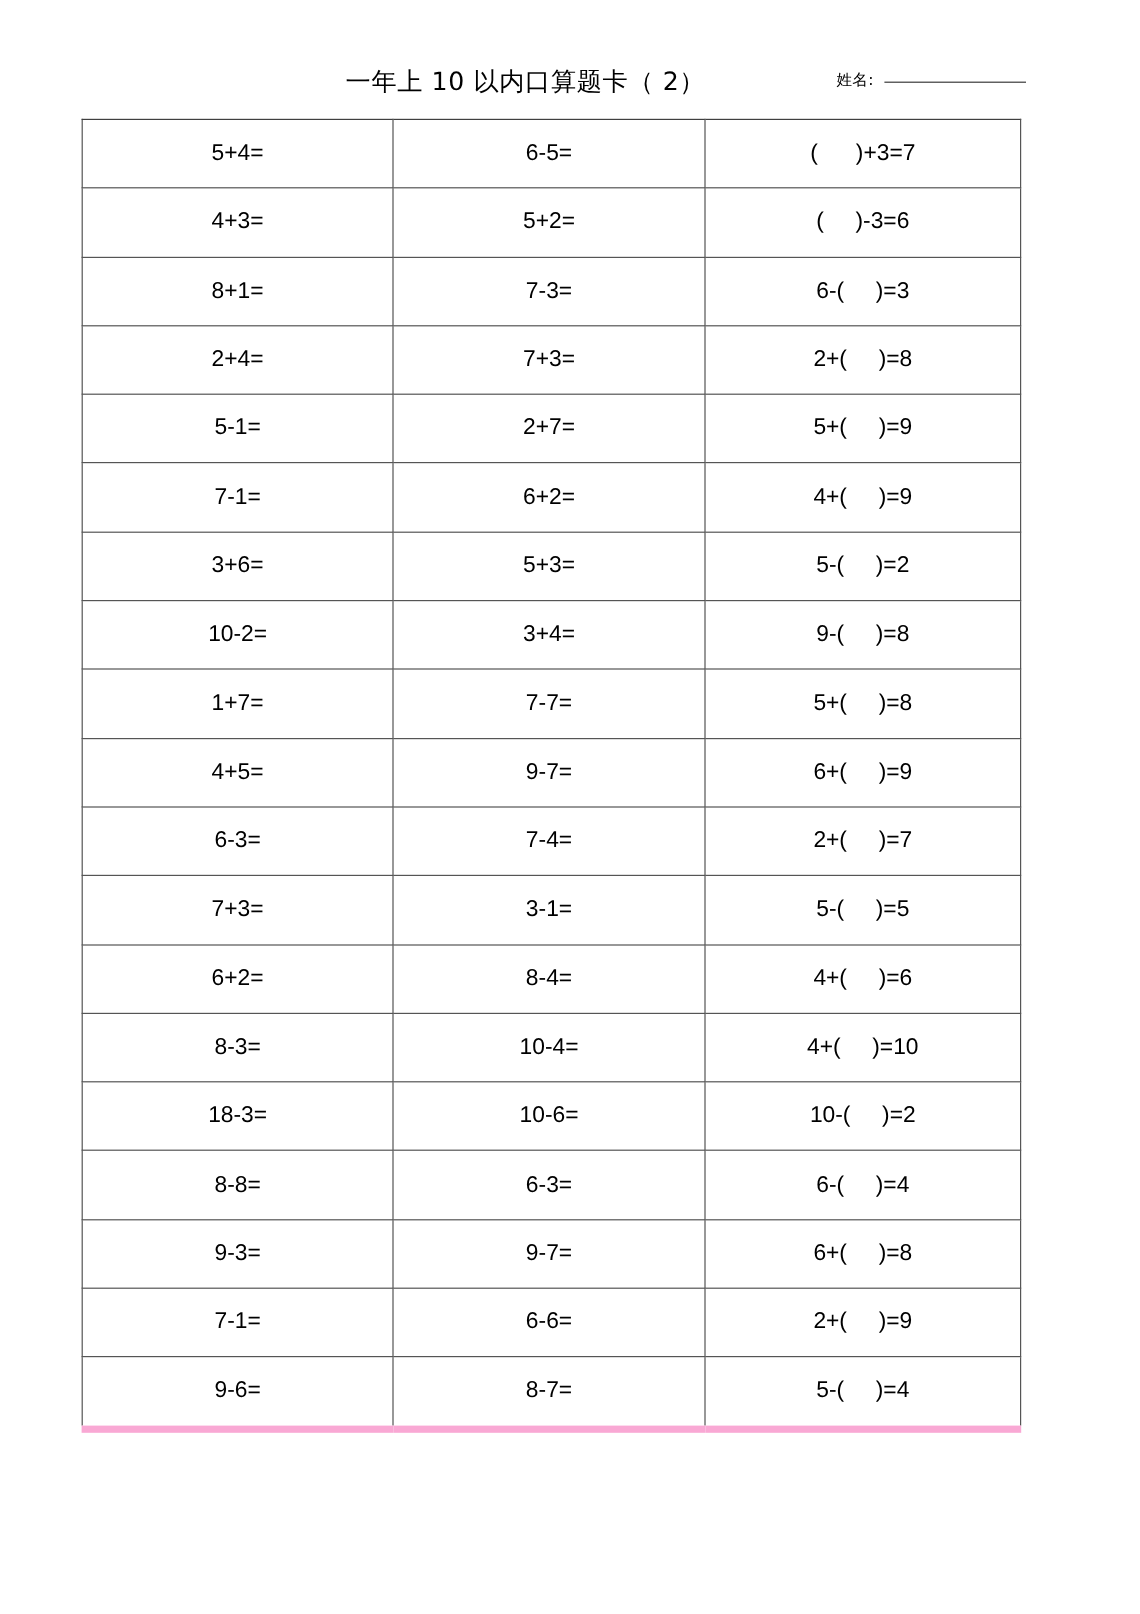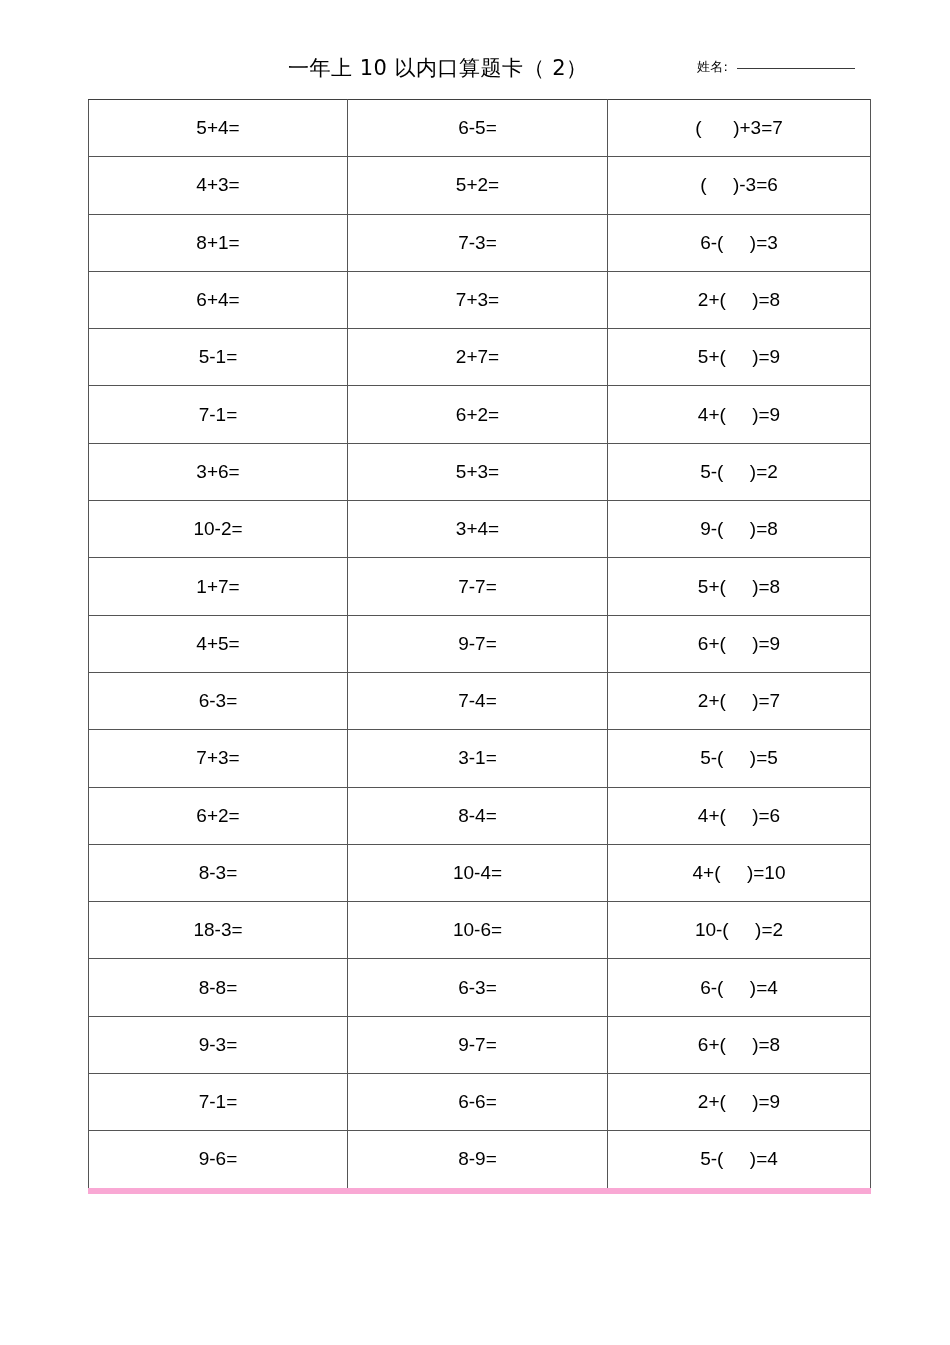--- a/index.html
+++ b/index.html
@@ -54,21 +54,21 @@
     margin-left: 9px;
     border-bottom: 1px solid #3a3a3a;
     height: 1px;
     position: relative;
     top: -2px;
   }
 
   
   .sheet {
     position: absolute;
-    left: 88px;
+    left: 68px;
     top: 99px;
     width: 782px;
     border-collapse: collapse;
     table-layout: fixed;
   }
   .sheet col.c1 { width: 259px; }
   .sheet col.c2 { width: 260px; }
   .sheet col.c3 { width: 263px; }
 
   .sheet td {
@@ -113,21 +113,21 @@
         <td>4+3=</td>
         <td>5+2=</td>
         <td>(     )-3=6</td>
       </tr>
       <tr>
         <td>8+1=</td>
         <td>7-3=</td>
         <td>6-(     )=3</td>
       </tr>
       <tr>
-        <td>6+4=</td>
+        <td>2+4=</td>
         <td>7+3=</td>
         <td>2+(     )=8</td>
       </tr>
       <tr>
         <td>5-1=</td>
         <td>2+7=</td>
         <td>5+(     )=9</td>
       </tr>
       <tr>
         <td>7-1=</td>
@@ -189,17 +189,17 @@
         <td>9-7=</td>
         <td>6+(     )=8</td>
       </tr>
       <tr>
         <td>7-1=</td>
         <td>6-6=</td>
         <td>2+(     )=9</td>
       </tr>
       <tr>
         <td>9-6=</td>
-        <td>8-9=</td>
+        <td>8-7=</td>
         <td>5-(     )=4</td>
       </tr>
     </tbody>
 </table>
 
 </body></html>

